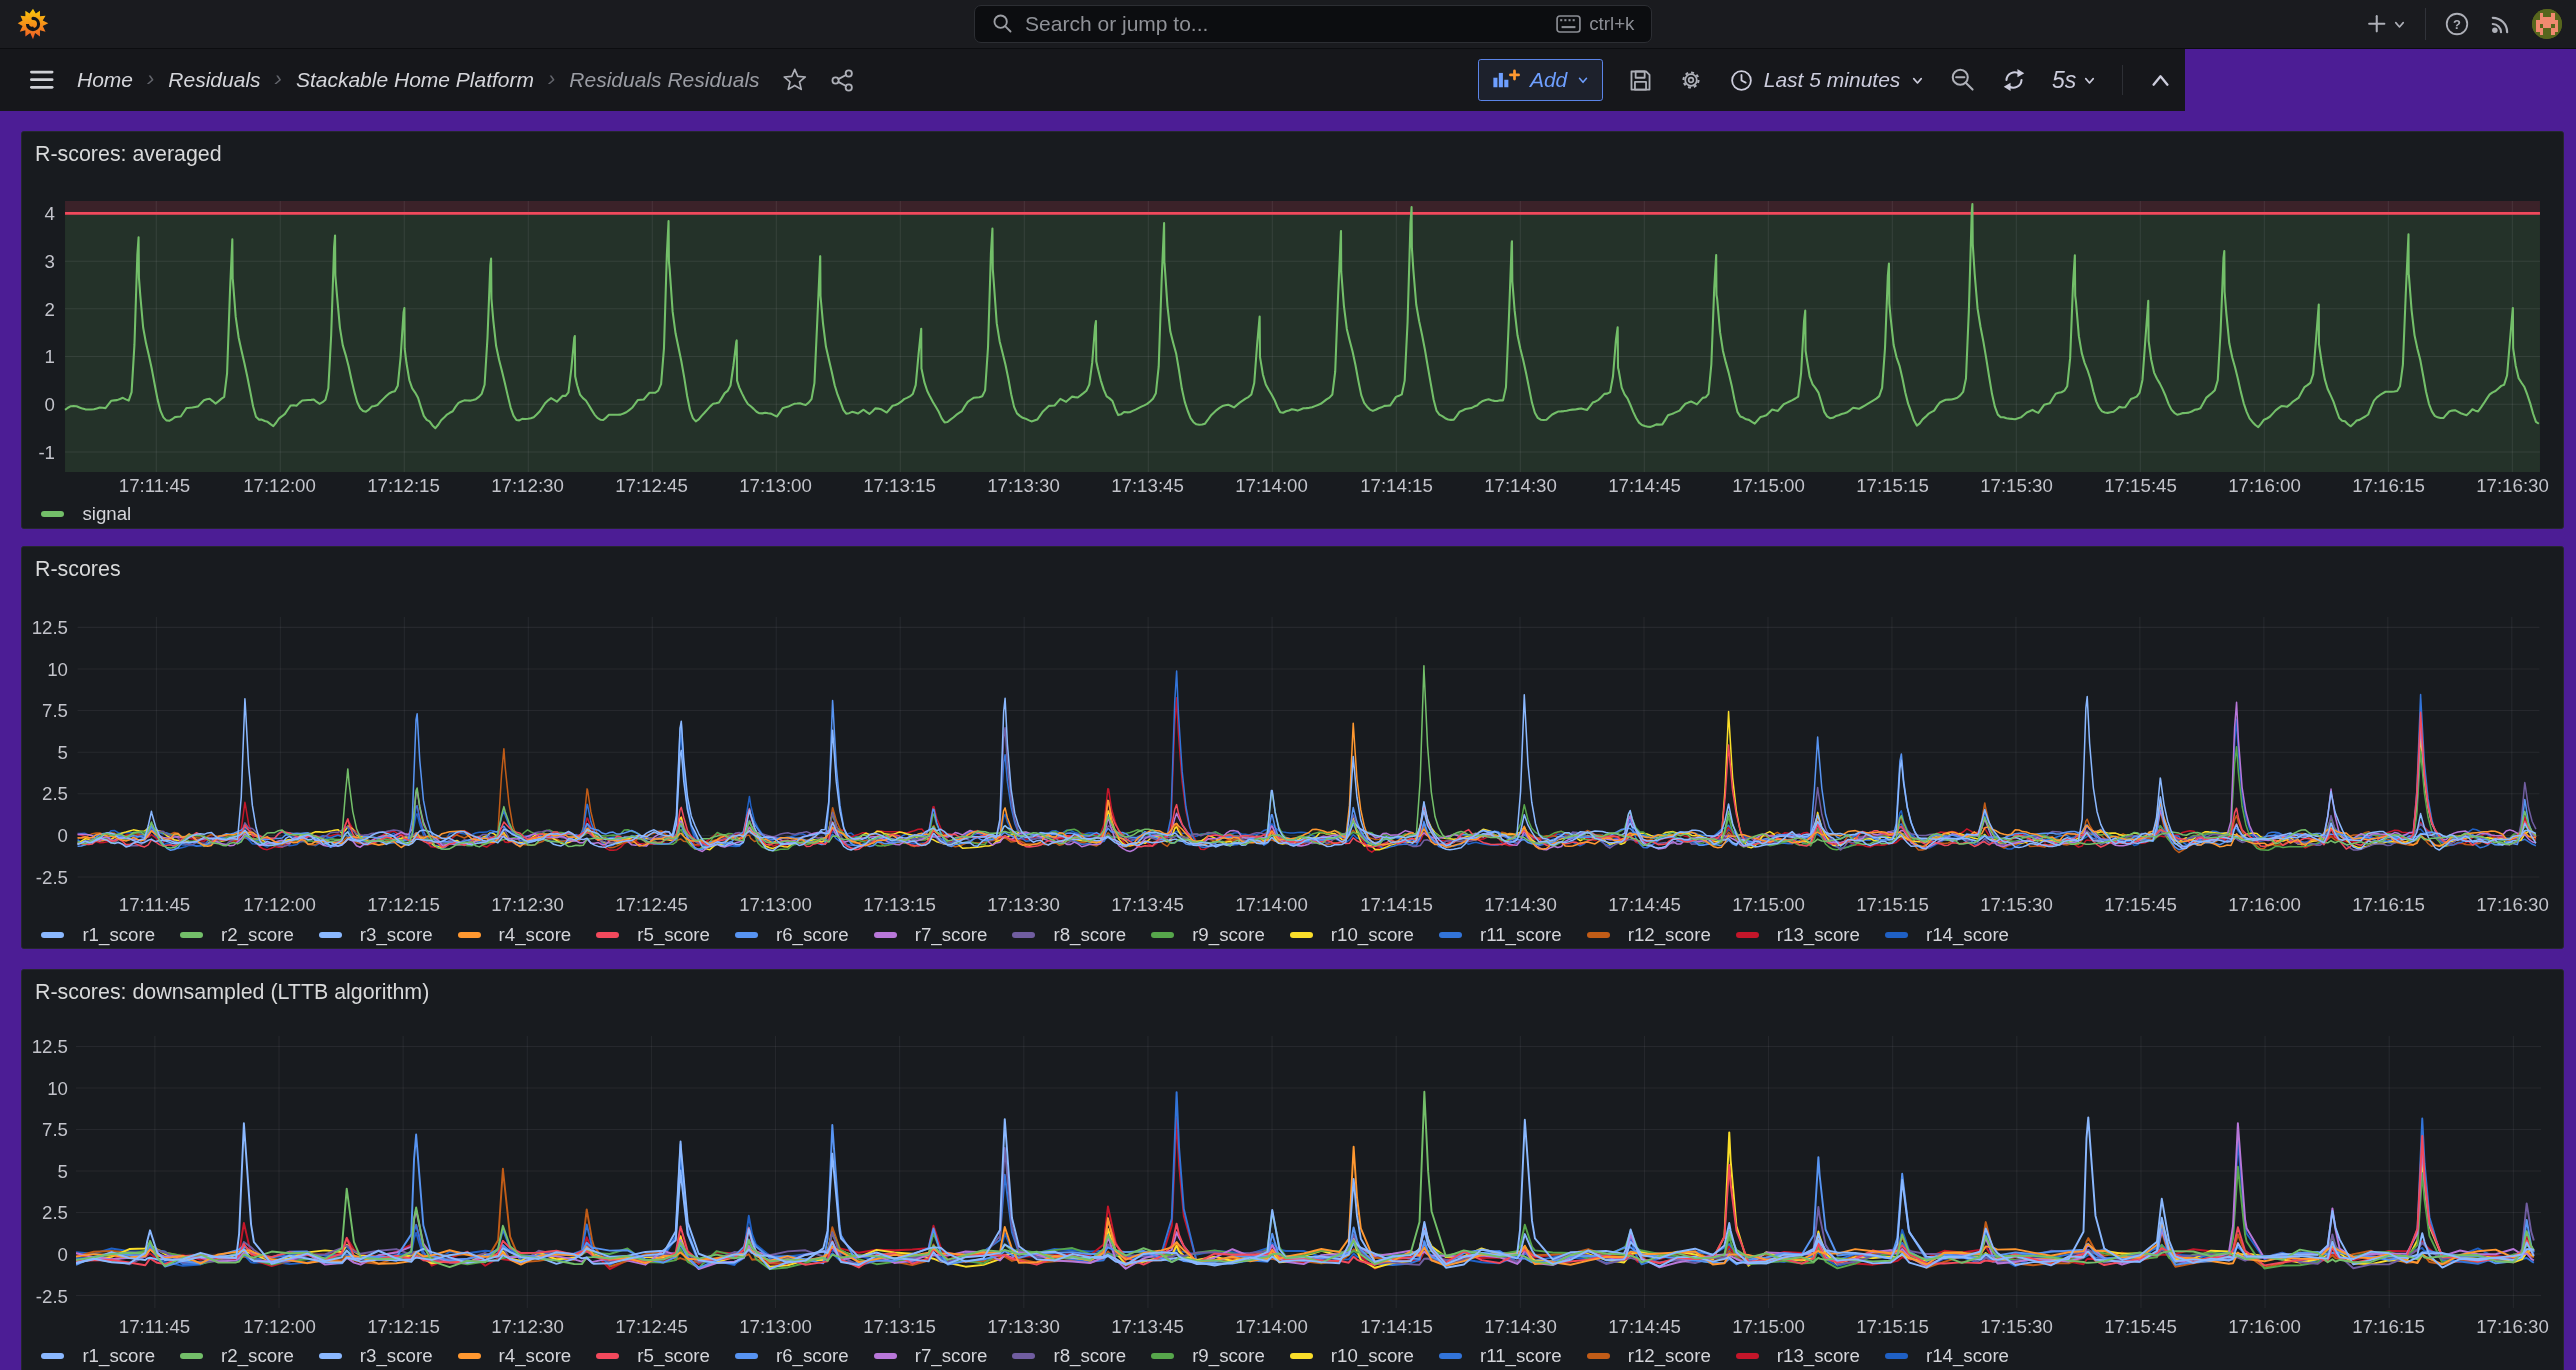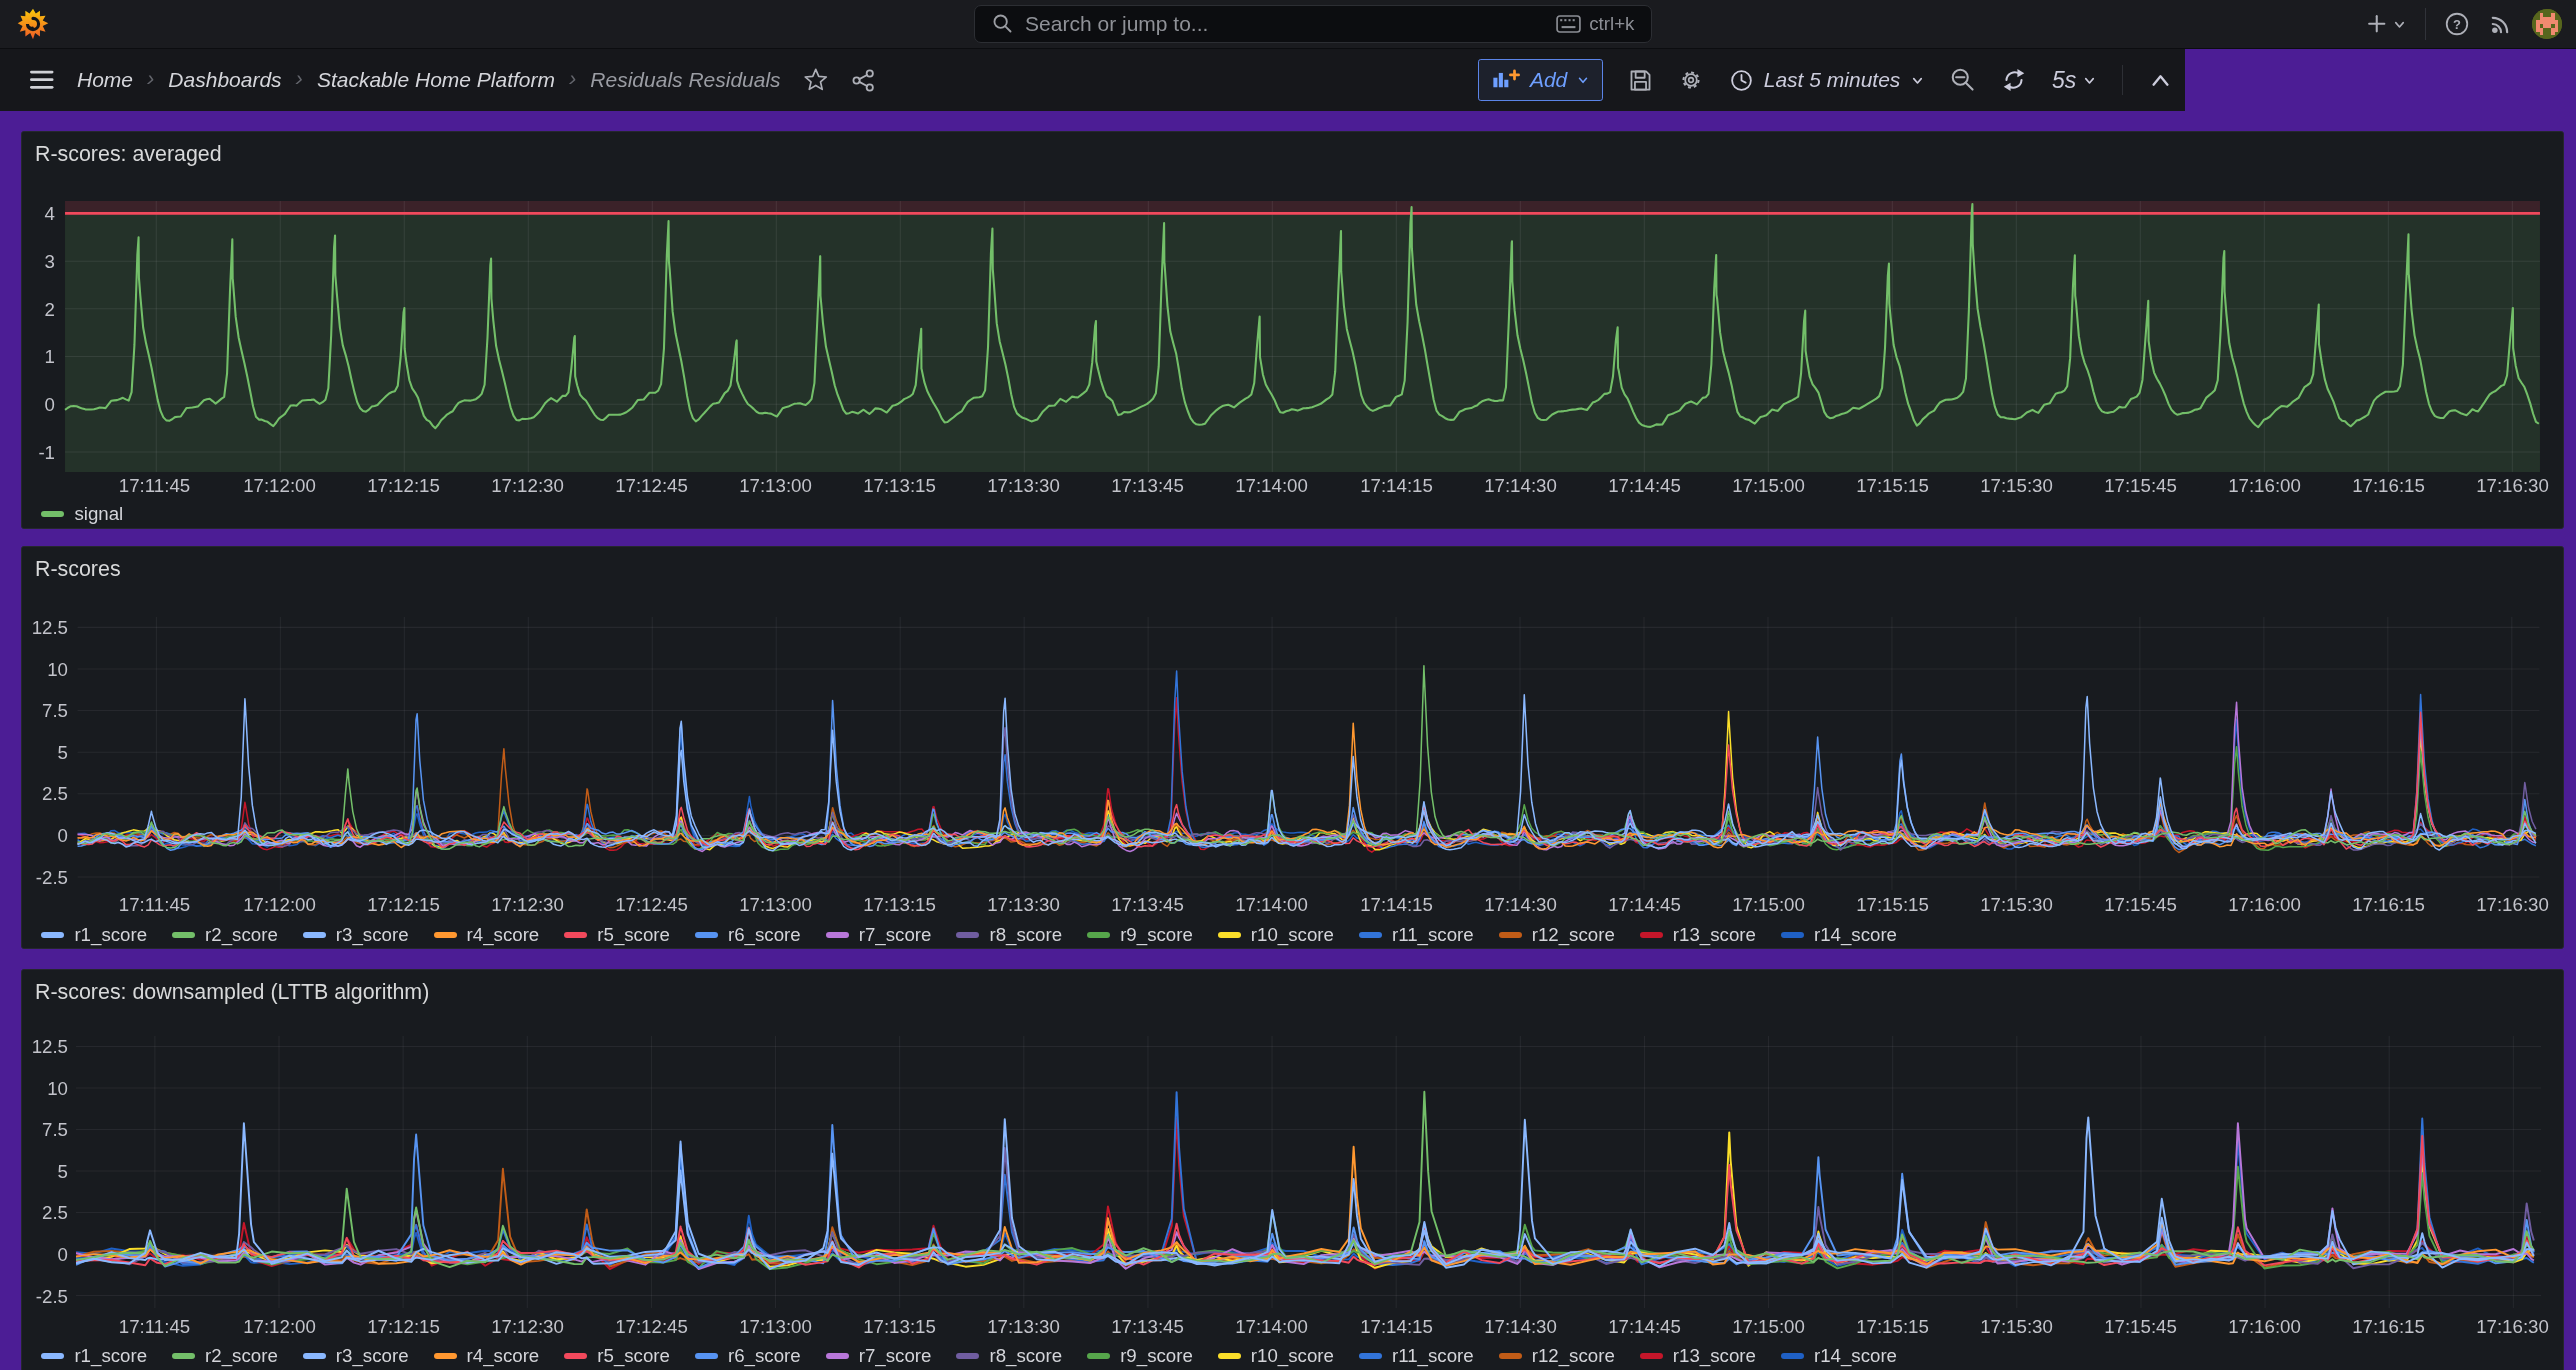--- a/index.html
+++ b/index.html
@@ -38,21 +38,21 @@
   #panel-0{top:131px;height:398px;}
   #panel-1{top:546px;height:403px;}
   #panel-2{top:969px;height:415px;}
   .panel-title{position:absolute;left:13px;top:9.7px;font-size:21.4px;font-weight:500;color:#d8d9da;cursor:pointer;}
   .plot{position:absolute;}
   .yaxis{position:absolute;top:0;left:0;}
   .ytick{position:absolute;right:0;width:100%;text-align:right;font-size:18.7px;color:#c2c3ca;line-height:21px;}
   .xaxis{position:absolute;left:0;top:0;width:100%;}
   .xtick{position:absolute;width:97px;text-align:center;font-size:18.7px;color:#c2c3ca;line-height:21px;}
   .legend{position:absolute;left:19.4px;display:flex;align-items:center;gap:25px;white-space:nowrap;}
-  .legend-item{display:flex;align-items:center;gap:10px;font-size:18.7px;color:#d4d5da;cursor:pointer;}
+  .legend-item{display:flex;align-items:center;gap:18px;font-size:18.7px;color:#d4d5da;cursor:pointer;}
   .legend-pill{width:23px;height:6.2px;border-radius:3.5px;}
   svg .icon-stroke{fill:none;stroke:#aeb0b8;stroke-width:2.6;stroke-linecap:round;stroke-linejoin:round;}
 </style>
 </head>
 <body>
 
 <div class="app">
 
   <header class="topnav">
     <svg class="logo" viewBox="0 0 46 46">
@@ -133,21 +133,21 @@
   <div class="toolbar">
     <svg class="hamburger" viewBox="0 0 34 28">
       <rect x="0" y="1" width="34" height="4" rx="2" fill="#d0d1d6"></rect>
       <rect x="0" y="12" width="34" height="4" rx="2" fill="#d0d1d6"></rect>
       <rect x="0" y="23" width="34" height="4" rx="2" fill="#d0d1d6"></rect>
     </svg>
 
     <nav class="breadcrumb" id="breadcrumb">
         <span class="crumb">Home</span>
         <span class="crumb-sep">›</span>
-        <span class="crumb">Dashboards</span>
+        <span class="crumb">Residuals</span>
         <span class="crumb-sep">›</span>
         <span class="crumb">Stackable Home Platform</span>
         <span class="crumb-sep">›</span>
         <span class="crumb current">Residuals Residuals</span>
         <span class="bc-icons">
           <svg width="23.5" height="23.5" viewBox="0 0 34 34">
             <path d="M17 2 L21.3 12.1 32.3 13 23.9 20.2 26.4 30.9 17 25.2 7.6 30.9 10.1 20.2 1.7 13 12.7 12.1 Z" fill="none" stroke="#aeb0b8" stroke-width="2.4" stroke-linejoin="round"></path>
           </svg>
           <svg width="25" height="25" viewBox="0 0 36 36">
             <circle cx="27" cy="8" r="4.5" class="icon-stroke"></circle>

